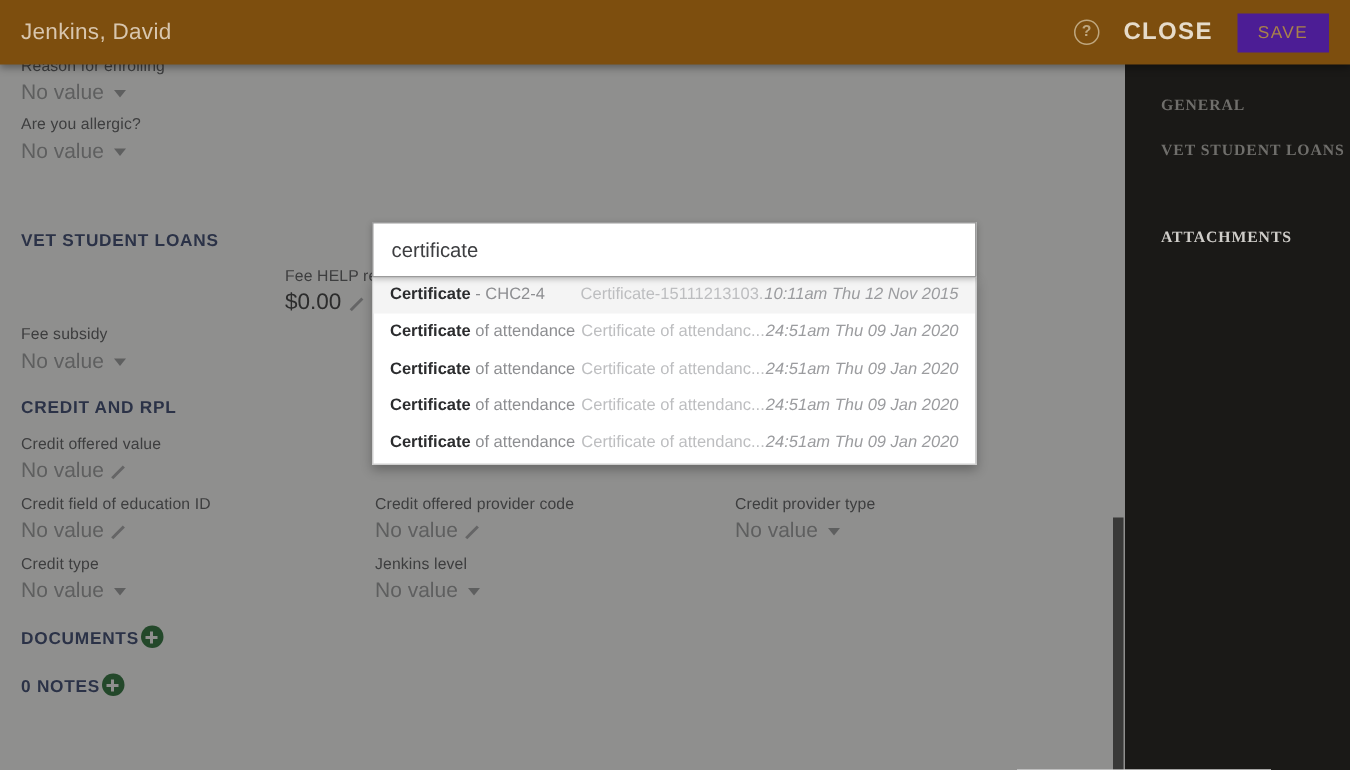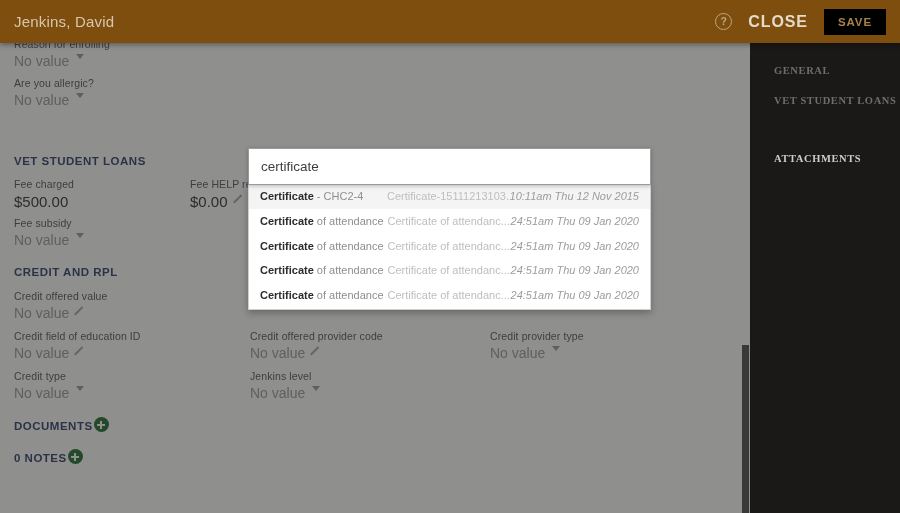--- a/index.html
+++ b/index.html
@@ -29,21 +29,21 @@
     font-size:10.5px;
     color:#55565a;
     letter-spacing:.1px;
     white-space:nowrap;
   }
   .field-value {
     font-size:14px;
     color:#3c3d40;
     margin-top:3px;
     white-space:nowrap;
-    display:flex; gap:4px;
+    display:flex; align-items:center; gap:4px;
   }
   .field-value.empty { color:#9a9b9e; }
   .field-value.money { color:#303134; font-size:15px; }
 
   .caret {
     display:inline-block;
     width:0;height:0;
     border-left:4px solid transparent;
     border-right:4px solid transparent;
     border-top:5px solid #9a9b9e;
@@ -150,22 +150,22 @@
     font-size:10.5px; line-height:15px; text-align:center;
     font-weight:bold;
   }
   #close-button {
     background:none;border:none;cursor:pointer;
     color:#e6dbc9; font-size:16px; font-weight:bold;
     letter-spacing:.9px;
     font-family:inherit;
   }
   #save-button {
-    background:#000000;border:none;
-    color:#a9824a; font-size:11.5px; font-weight:bold;
+    background:#4c1d95;border:none;
+    color:#a9824a; font-size:11.5px; font-weight:normal;
     letter-spacing:.9px;
     padding:7px 14px;
     font-family:inherit;
     cursor:default;
   }
 
   
   #search-overlay {
     position:absolute;
     left:248px; top:148px; width:403px;
@@ -225,24 +225,20 @@
     <div class="field" style="left:14px; top:77px;">
       <div class="field-label">Are you allergic?</div>
       <div class="field-value empty">
         <span>No value</span>
         <i class="caret"></i>
       </div>
     </div>
 
     <div class="section-title" style="left:14px; top:155px;">VET STUDENT LOANS</div>
 
-    <div class="field" style="left:14px; top:178px;">
-      <div class="field-label">Fee charged</div>
-      <div class="field-value money">$500.00</div>
-    </div>
 
     <div class="field" style="left:190px; top:178px;">
       <div class="field-label">Fee HELP requ</div>
       <div class="field-value money">
         <span>$0.00</span>
         <i class="pencil"></i>
       </div>
     </div>
 
     <div class="field" style="left:14px; top:217px;">

